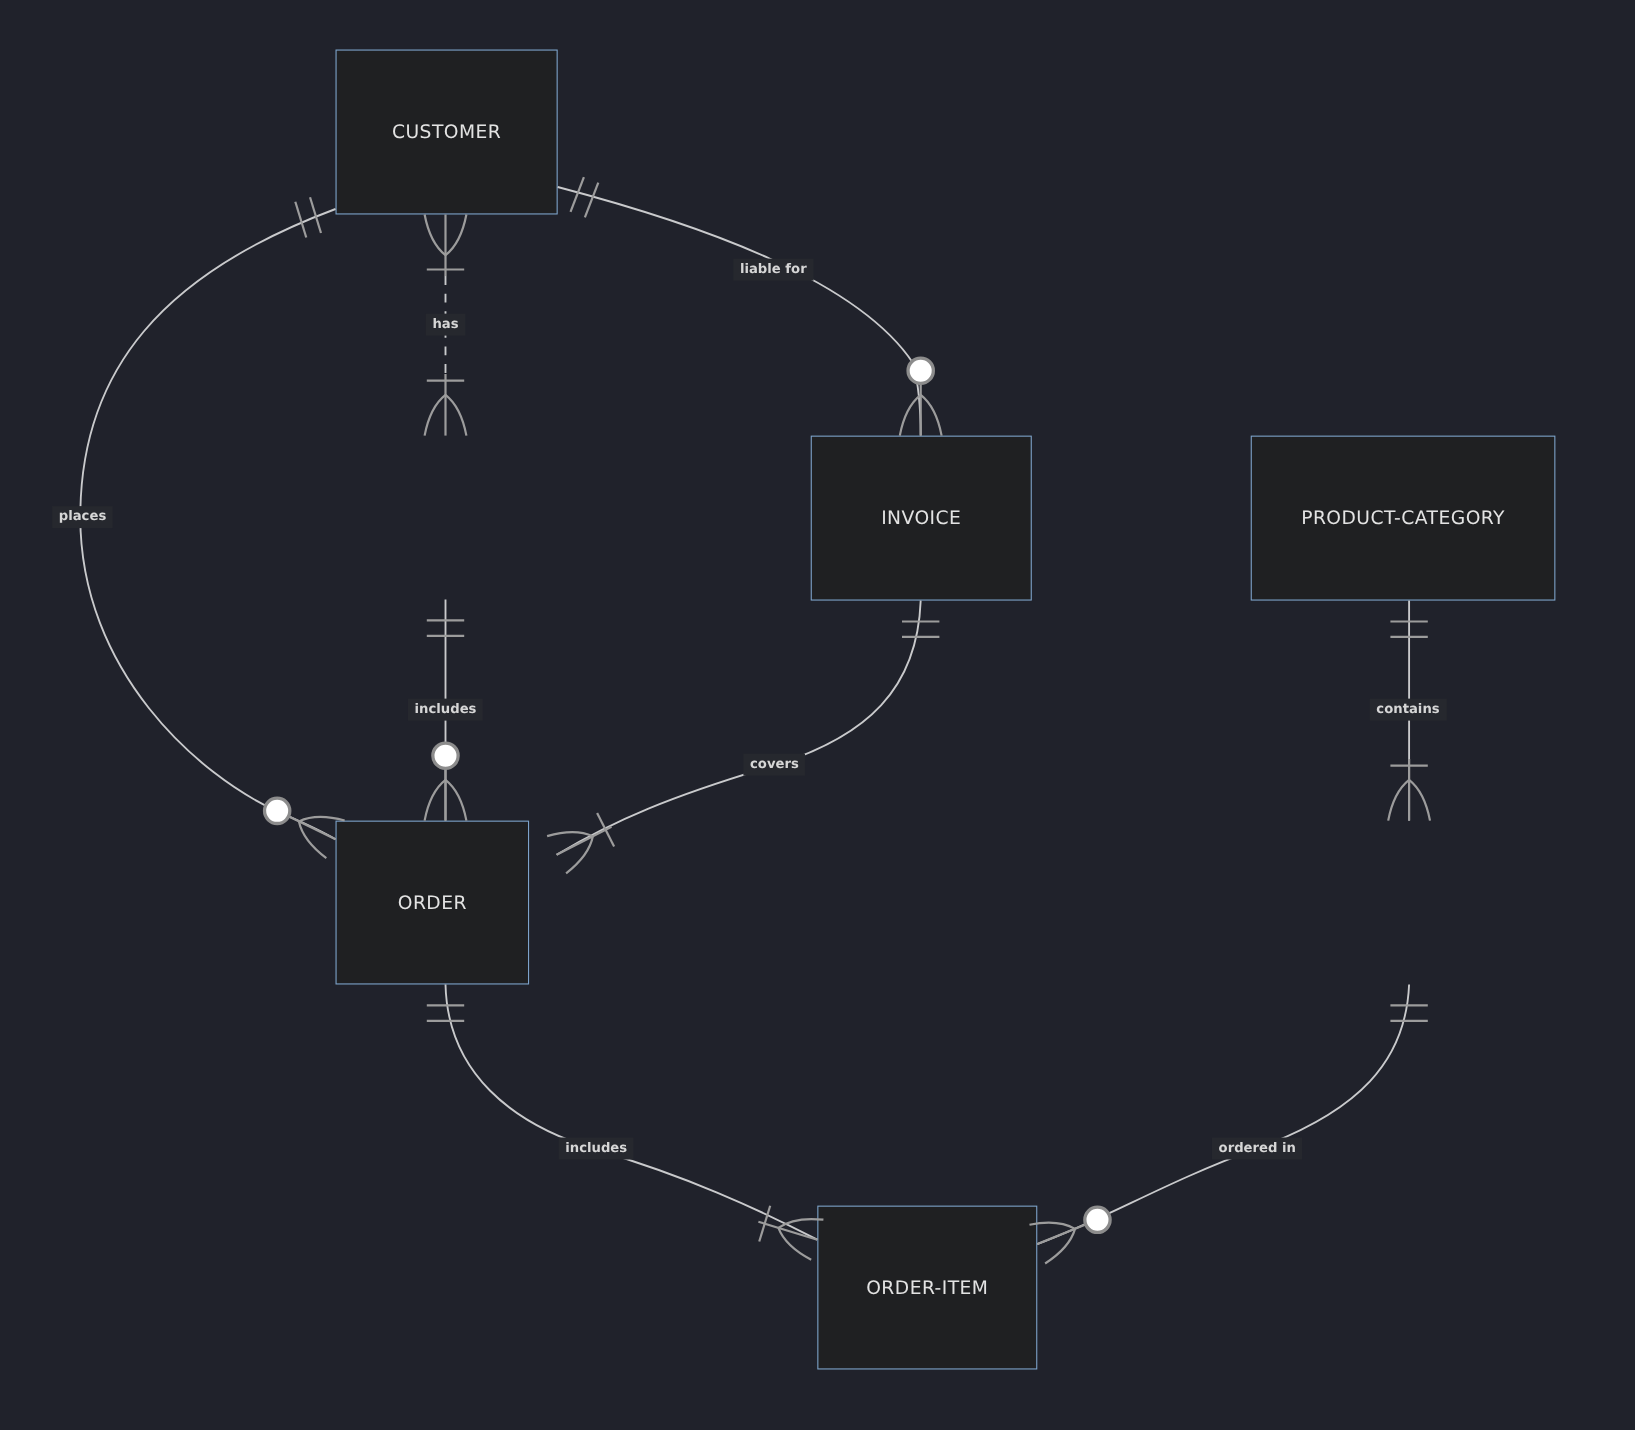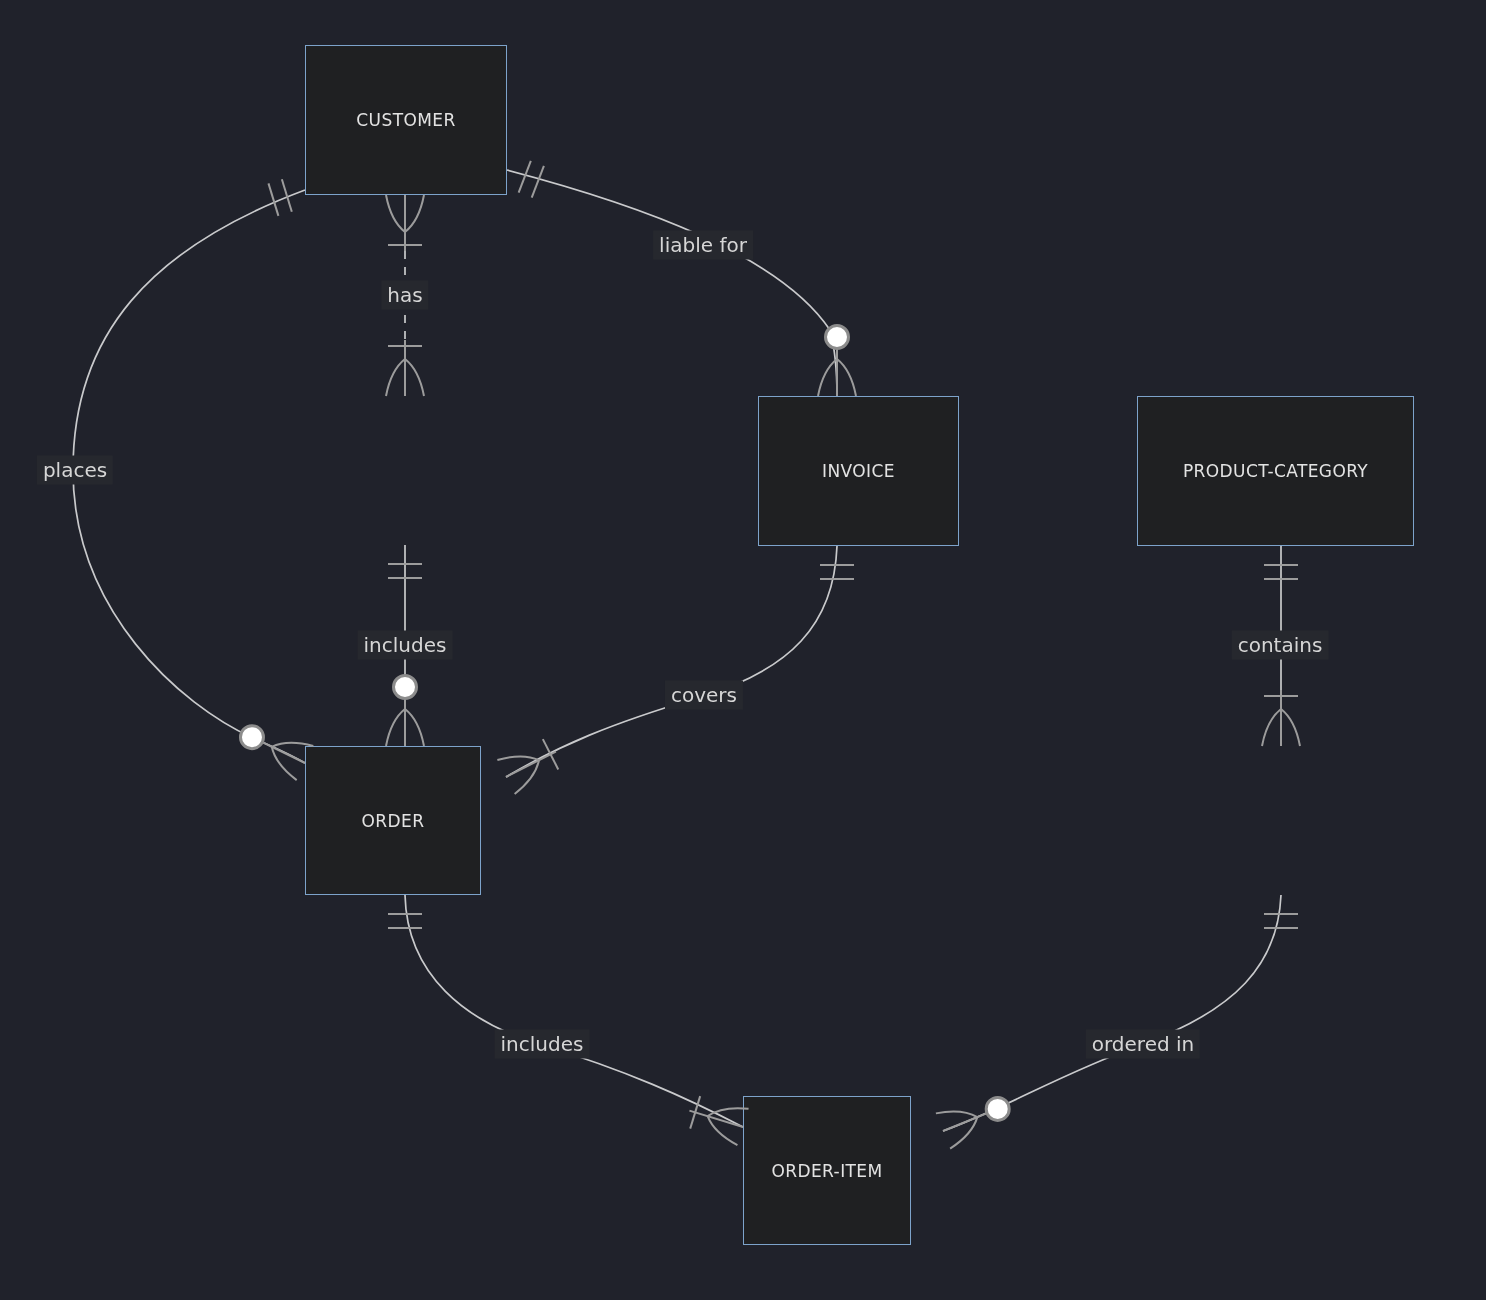--- a/index.html
+++ b/index.html
@@ -20,33 +20,33 @@
     border:1.6px solid var(--entity-border);
     color:var(--entity-text);
     display:flex;align-items:center;justify-content:center;
     font-size:17px;letter-spacing:.4px;
     text-align:center;white-space:nowrap;
   }
   #rel-svg{position:absolute;left:0;top:0;z-index:2;pointer-events:none;}
   .rel-label{
     position:absolute;z-index:3;transform:translate(-50%,-50%);
     background:var(--label-bg);color:var(--label-text);
-    font-size:20px;line-height:1.15;padding:3px 6px;white-space:nowrap;
+    font-size:12px;line-height:1.15;padding:3px 6px;white-space:nowrap;font-weight:bold;
   }
 </style>
 </head>
 <body>
 
 <div class="stage">
 
   <div class="entity" style="left:305px;top:45px;width:202px;height:150px">CUSTOMER</div>
-  <div class="entity" style="left:758px;top:396px;width:201px;height:150px">INVOICE</div>
+  <div class="entity" style="left:737px;top:396px;width:201px;height:150px">INVOICE</div>
   <div class="entity" style="left:1137px;top:396px;width:277px;height:150px">PRODUCT-CATEGORY</div>
   <div class="entity" style="left:305px;top:746px;width:176px;height:149px">ORDER</div>
-  <div class="entity" style="left:743px;top:1096px;width:168px;height:149px">ORDER-ITEM</div>
+  <div class="entity" style="left:743px;top:1096px;width:200px;height:149px">ORDER-ITEM</div>
 
   <svg id="rel-svg" width="1486" height="1300" viewBox="0 0 1486 1300">
       <g>
         <path d="M305,190 C150,248 73,335 73,470 C73,610 180,705 253,738 C271,746 288,753 305,763" fill="none" stroke="#c9cacc" stroke-width="1.7"></path>
         <path d="M291.80052861698886,211.8122432411036 L281.85989065641576,179.2978815383604" stroke="#9c9c9c" stroke-width="2" fill="none"></path>
         <path d="M278.41226203350635,215.90544710722193 L268.47162407293325,183.39108540447873" stroke="#9c9c9c" stroke-width="2" fill="none"></path>
         <path d="M305,763 L251.97115126834913,737.1361023394445" stroke="#9c9c9c" stroke-width="2" fill="none"></path>
         <path d="M296.67094821100756,780.0770868796842 Q275.4941587411746,764.1854668316723 271.7446202869308,746.7802675688041" stroke="#9c9c9c" stroke-width="2" fill="none"></path>
         <path d="M313.32905178899244,745.9229131203158 Q287.76855085126874,739.0192335352956 271.7446202869308,746.7802675688041" stroke="#9c9c9c" stroke-width="2" fill="none"></path>
         <circle cx="251.97115126834913" cy="737.1361023394445" r="11.5" fill="#ffffff" stroke="#8c8c8c" stroke-width="3"></circle>

